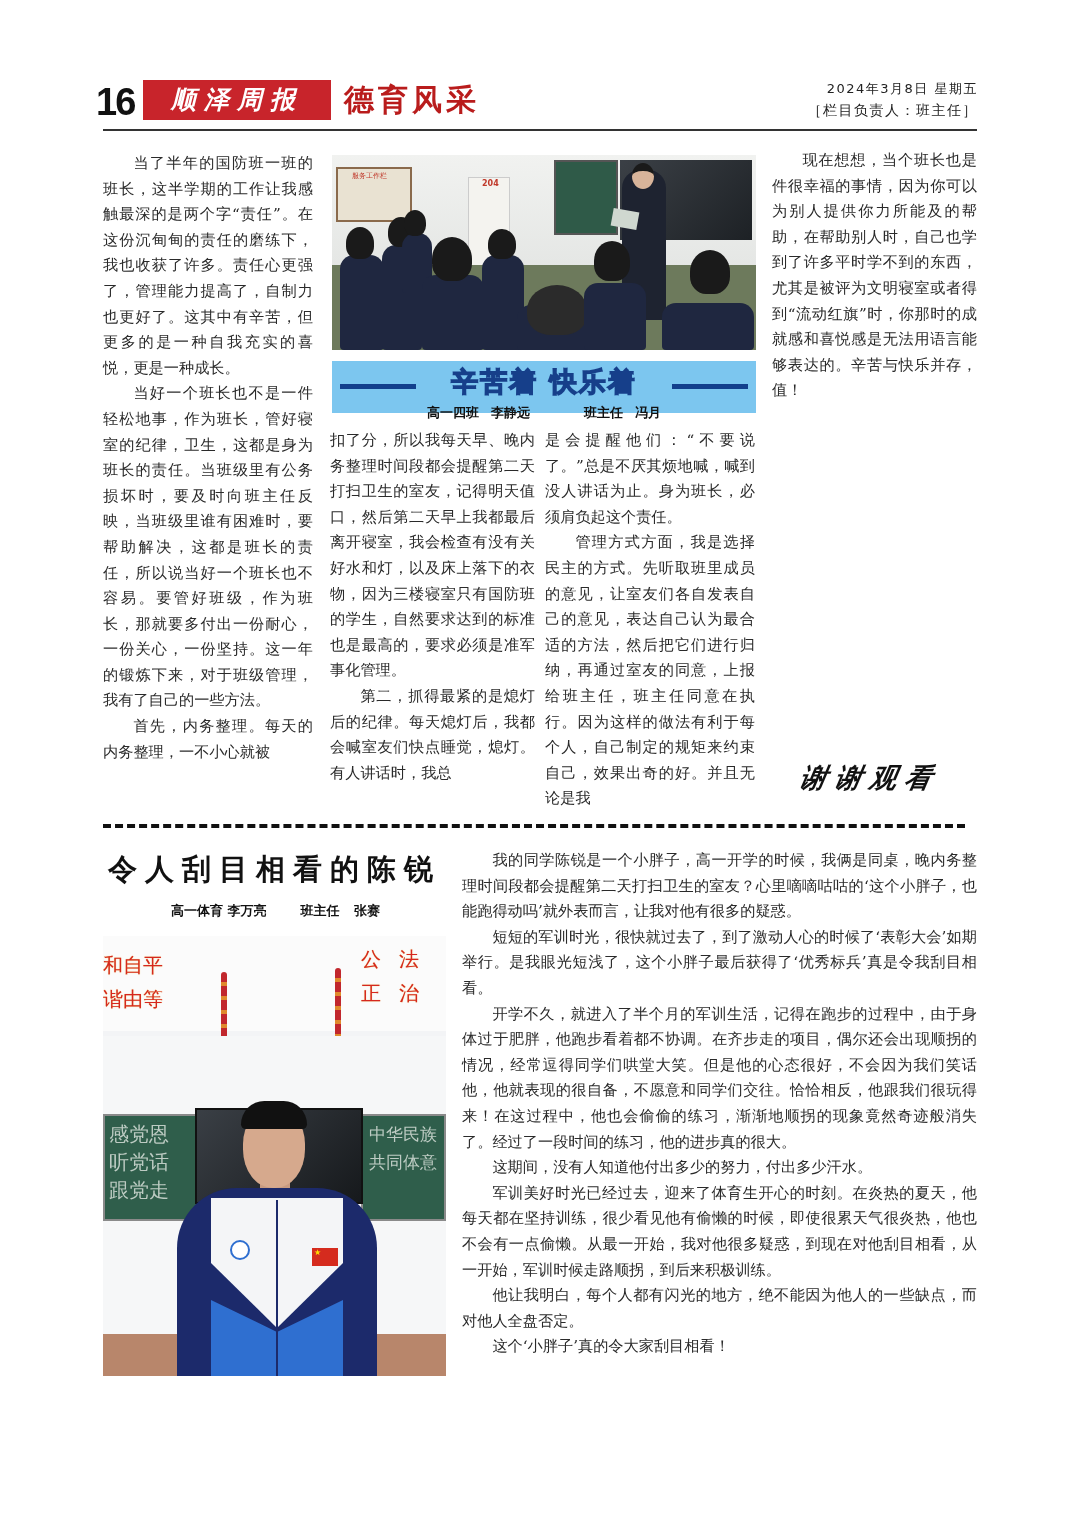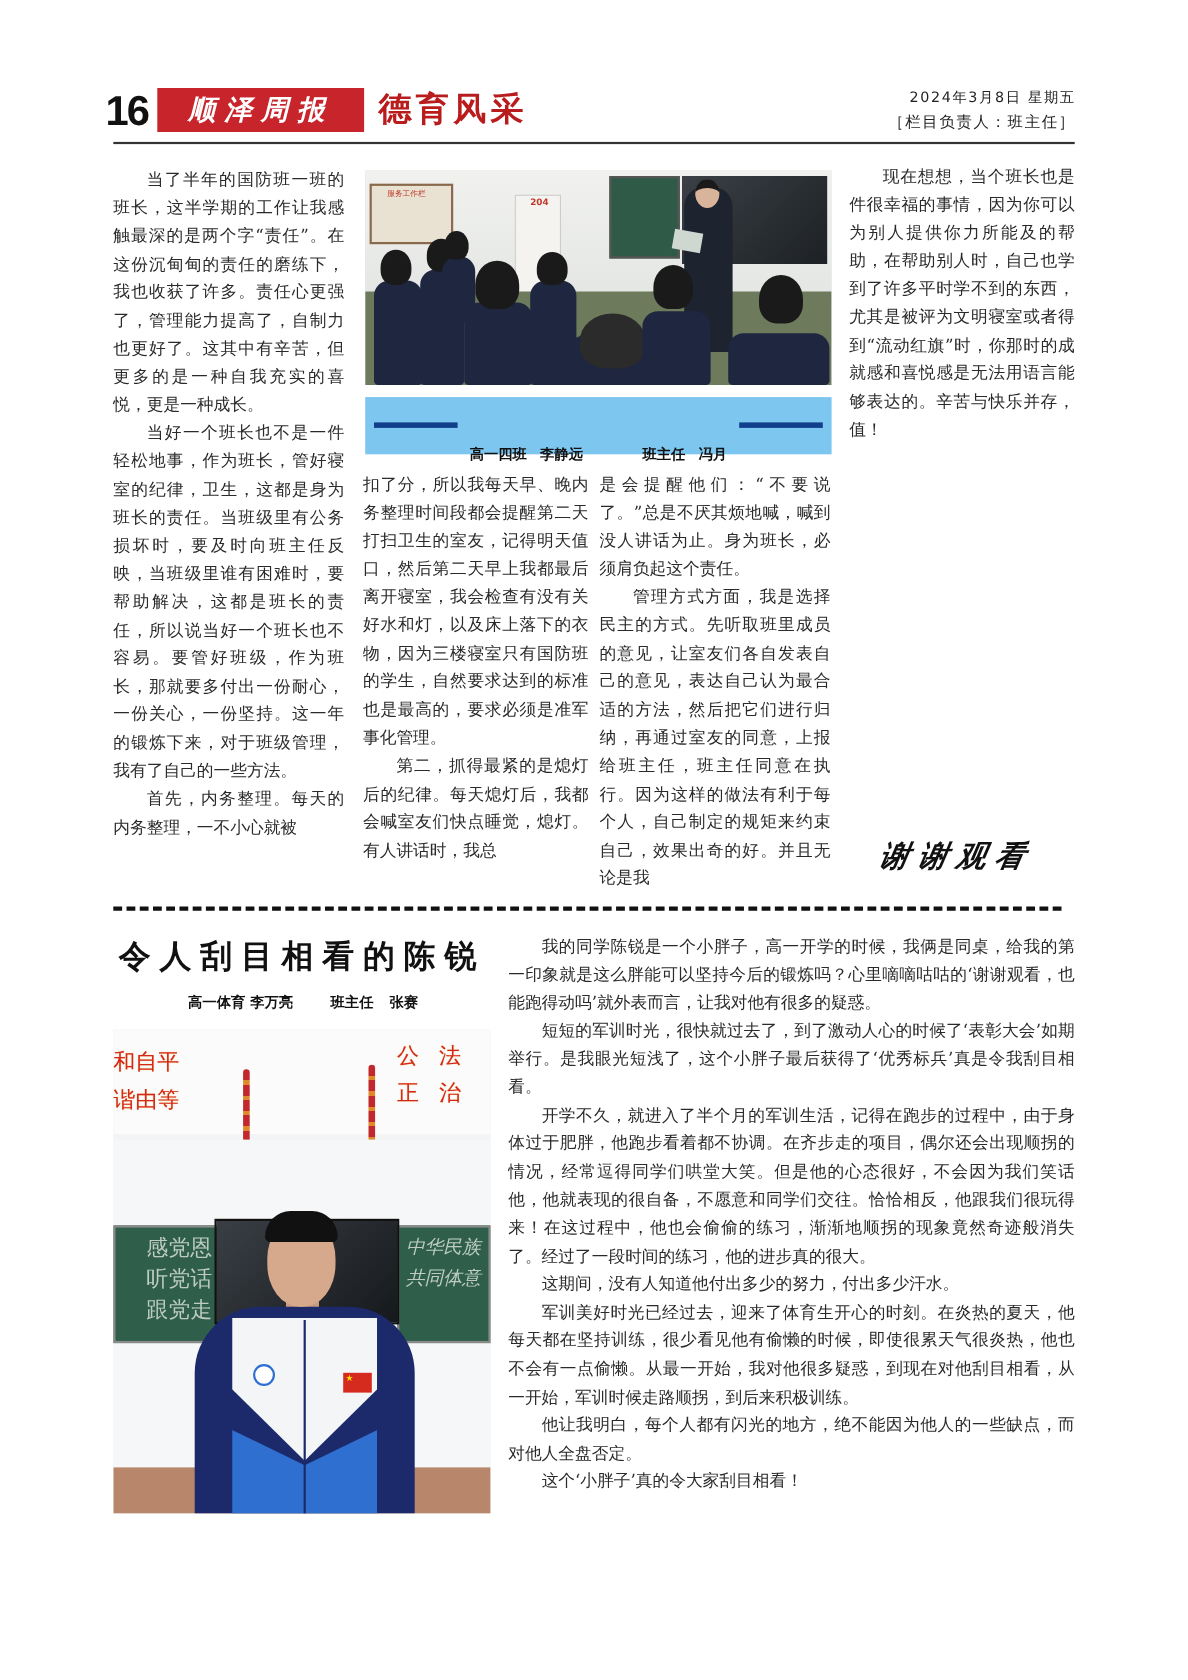--- a/index.html
+++ b/index.html
@@ -58,21 +58,21 @@
   .title2 { position: absolute; left: 108px; top: 850px; font-family: "DejaVu Sans", sans-serif; font-weight: 700; font-size: 29px; letter-spacing: 8px; color: #111; line-height: 38px; }
   .byline2 { position: absolute; left: 103px; top: 902px; width: 345px; text-align: center; font-family: "DejaVu Sans", sans-serif; font-weight: 700; font-size: 13px; color: #111; }
   .byline2 .gap { display: inline-block; width: 34px; }
 
   .photo2 { position: absolute; left: 103px; top: 936px; width: 343px; height: 440px; overflow: hidden; background: #f3f4f6; }
   .photo2 .ceil { position: absolute; left: 0; top: 0; width: 100%; height: 95px; background: #fbfbfb; }
   .photo2 .slogan { position: absolute; font-family: "DejaVu Sans", sans-serif; font-weight: 400; font-size: 20px; color: #d6271f; line-height: 34px; text-shadow: 0 0 1px #e9c15a; }
   .photo2 .lantern { position: absolute; width: 6px; height: 120px; background: repeating-linear-gradient(#c1272d 0 10px, #e0892c 10px 14px); border-radius: 3px; }
   .photo2 .wall { position: absolute; left: 0; top: 100px; width: 100%; height: 340px; background: #f6f7f8; }
   .photo2 .chalk-l { position: absolute; left: 0; top: 178px; width: 98px; height: 107px; background: #2f5e4b; border: 2px solid #8a8a8a; }
-  .photo2 .chalk-r { position: absolute; left: 258px; top: 178px; width: 85px; height: 107px; background: #2f5e4b; border: 2px solid #8a8a8a; font-style: italic; }
+  .photo2 .chalk-r { position: absolute; left: 258px; top: 178px; width: 85px; height: 107px; background: #2f5e4b; border: 2px solid #8a8a8a; }
   .photo2 .tv { position: absolute; left: 92px; top: 172px; width: 168px; height: 96px; background: linear-gradient(135deg,#3a3f45,#16191c); border: 2px solid #111; }
   .photo2 .chalk-text { position: absolute; font-family: "DejaVu Serif", serif; font-size: 20px; color: #d6dfd8; line-height: 28px; opacity: 0.85; }
   .photo2 .floor { position: absolute; left: 0; top: 398px; width: 100%; height: 42px; background: #b8866b; }
   .photo2 .jacket { position: absolute; left: 74px; top: 252px; width: 200px; height: 188px; background: #1c2a6b; border-radius: 60px 60px 0 0; overflow: hidden; }
   .photo2 .jacket-white { position: absolute; left: 34px; top: 10px; width: 132px; height: 130px; background: #f4f5f7; clip-path: polygon(0 0,100% 0,100% 50%,50% 100%,0 50%); }
   .photo2 .jacket-blue { position: absolute; left: 34px; top: 112px; width: 132px; height: 80px; background: #2f6fd0; clip-path: polygon(0 0,50% 40%,100% 0,100% 100%,0 100%); }
   .photo2 .zip { position: absolute; left: 99px; top: 12px; width: 2px; height: 180px; background: #1c2a6b; }
   .photo2 .flag { position: absolute; left: 135px; top: 60px; width: 26px; height: 18px; background: #d52b1e; }
   .photo2 .flag-star { position: absolute; left: 2px; top: 0; font-size: 8px; color: #ffde00; line-height: 10px; }
   .photo2 .badge { position: absolute; left: 53px; top: 52px; width: 20px; height: 20px; border-radius: 50%; border: 2px solid #2f6fd0; background: #fff; }
@@ -128,20 +128,21 @@
     <div class="student" style="left:185px;top:150px;width:80px;height:45px;"></div>
     <div class="student-head" style="left:195px;top:130px;width:60px;height:50px;background:#2b2b2b;"></div>
     <div class="student" style="left:252px;top:128px;width:62px;height:67px;"></div>
     <div class="student-head" style="left:262px;top:86px;width:36px;height:40px;"></div>
     <div class="student" style="left:330px;top:148px;width:92px;height:47px;"></div>
     <div class="student-head" style="left:358px;top:95px;width:40px;height:44px;"></div>
   </div>
 
   <div class="banner">
     <div class="bar-left"></div>
+    <div class="banner-title">辛苦着  快乐着</div>
     <div class="bar-right"></div>
   </div>
   <div class="byline1">
     <span>高一四班</span><span>李静远</span><span class="gap"></span><span>班主任</span><span>冯月</span>
   </div>
 
   <div class="col col2">
     <p class="cont">扣了分，所以我每天早、晚内务整理时间段都会提醒第二天打扫卫生的室友，记得明天值口，然后第二天早上我都最后离开寝室，我会检查有没有关好水和灯，以及床上落下的衣物，因为三楼寝室只有国防班的学生，自然要求达到的标准也是最高的，要求必须是准军事化管理。</p>
     <p>第二，抓得最紧的是熄灯后的纪律。每天熄灯后，我都会喊室友们快点睡觉，熄灯。有人讲话时，我总</p>
   </div>
@@ -171,21 +172,21 @@
   <div class="photo2">
     <div class="ceil"></div>
     <div class="slogan" style="left:0px;top:12px;">和自平</div>
     <div class="slogan" style="left:0px;top:46px;">谐由等</div>
     <div class="slogan" style="left:258px;top:6px;letter-spacing:18px;">公法</div>
     <div class="slogan" style="left:258px;top:40px;letter-spacing:18px;">正治</div>
     <div class="lantern" style="left:118px;top:36px;"></div>
     <div class="lantern" style="left:232px;top:32px;"></div>
     <div class="wall"></div>
     <div class="chalk-l">
-      <div class="chalk-text" style="left:4px;top:4px;width:80px;margin-left:24px;">感党恩 听党话 跟党走</div>
+      <div class="chalk-text" style="left:4px;top:4px;width:80px;">感党恩 听党话 跟党走</div>
     </div>
     <div class="chalk-r">
       <div class="chalk-text" style="left:6px;top:4px;width:76px;font-size:17px;">中华民族 共同体意</div>
     </div>
     <div class="tv"></div>
     <div class="floor"></div>
     <div class="neck"></div>
     <div class="jacket">
       <div class="jacket-white"></div>
       <div class="jacket-blue"></div>
@@ -193,21 +194,21 @@
       <div class="badge"></div>
       <div class="flag">
           <span class="flag-star">★</span>
         </div>
     </div>
     <div class="face"></div>
     <div class="hair"></div>
   </div>
 
   <div class="col5">
-    <p>我的同学陈锐是一个小胖子，高一开学的时候，我俩是同桌，给我的第一印象就是这么胖能可以坚持今后的锻炼吗？心里嘀嘀咕咕的‘谢谢观看，也能跑得动吗’就外表而言，让我对他有很多的疑惑。</p>
+    <p>我的同学陈锐是一个小胖子，高一开学的时候，我俩是同桌，晚内务整理时间段都会提醒第二天打扫卫生的室友？心里嘀嘀咕咕的‘这个小胖子，也能跑得动吗’就外表而言，让我对他有很多的疑惑。</p>
     <p>短短的军训时光，很快就过去了，到了激动人心的时候了‘表彰大会’如期举行。是我眼光短浅了，这个小胖子最后获得了‘优秀标兵’真是令我刮目相看。</p>
     <p>开学不久，就进入了半个月的军训生活，记得在跑步的过程中，由于身体过于肥胖，他跑步看着都不协调。在齐步走的项目，偶尔还会出现顺拐的情况，经常逗得同学们哄堂大笑。但是他的心态很好，不会因为我们笑话他，他就表现的很自备，不愿意和同学们交往。恰恰相反，他跟我们很玩得来！在这过程中，他也会偷偷的练习，渐渐地顺拐的现象竟然奇迹般消失了。经过了一段时间的练习，他的进步真的很大。</p>
     <p>这期间，没有人知道他付出多少的努力，付出多少汗水。</p>
     <p>军训美好时光已经过去，迎来了体育生开心的时刻。在炎热的夏天，他每天都在坚持训练，很少看见他有偷懒的时候，即使很累天气很炎热，他也不会有一点偷懒。从最一开始，我对他很多疑惑，到现在对他刮目相看，从一开始，军训时候走路顺拐，到后来积极训练。</p>
     <p>他让我明白，每个人都有闪光的地方，绝不能因为他人的一些缺点，而对他人全盘否定。</p>
     <p>这个‘小胖子’真的令大家刮目相看！</p>
   </div>
 </article>
 
 </body></html>

